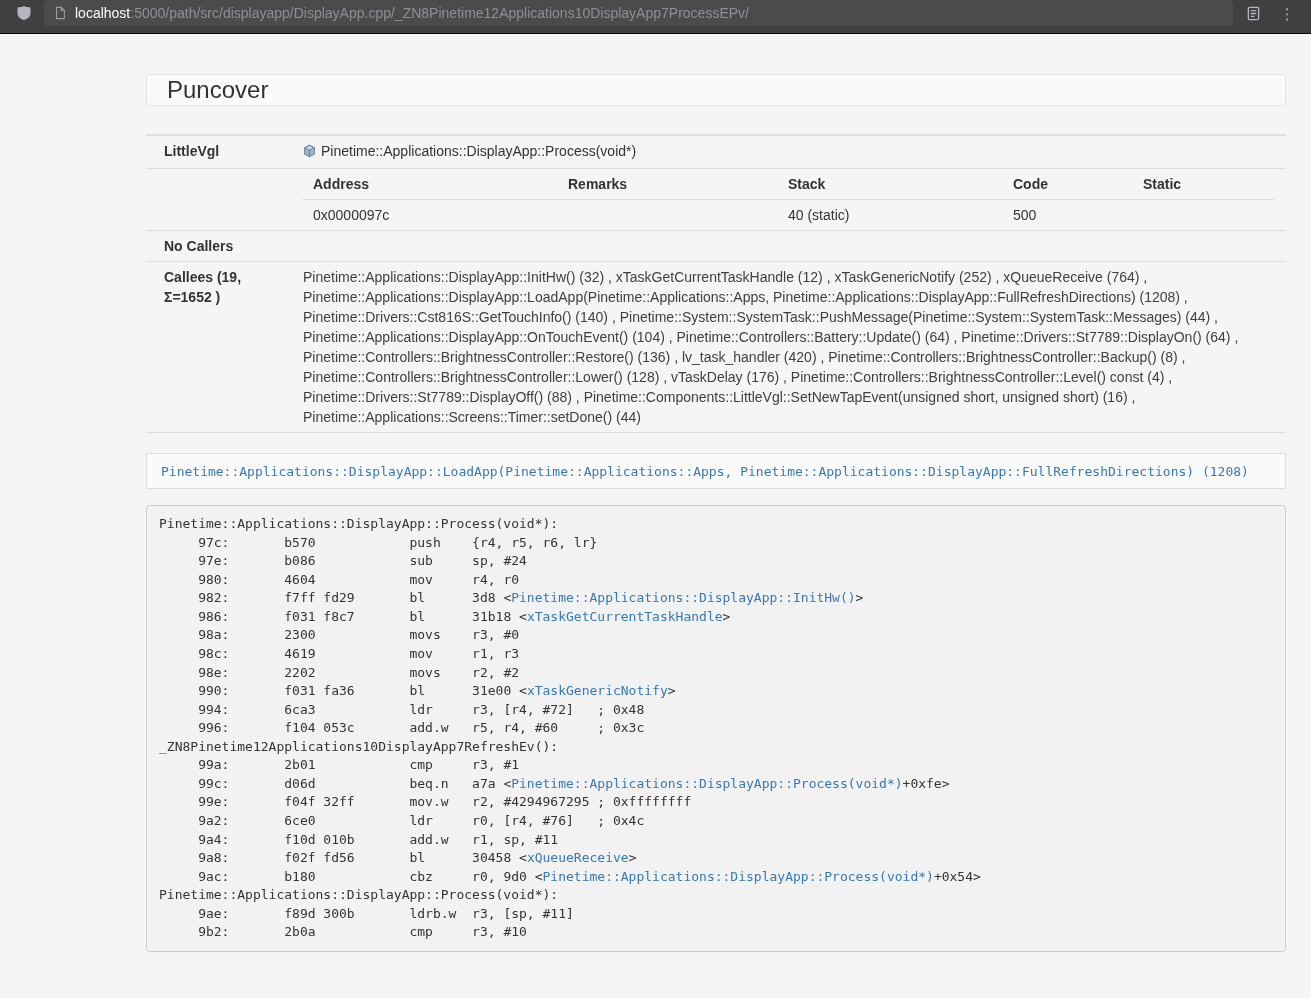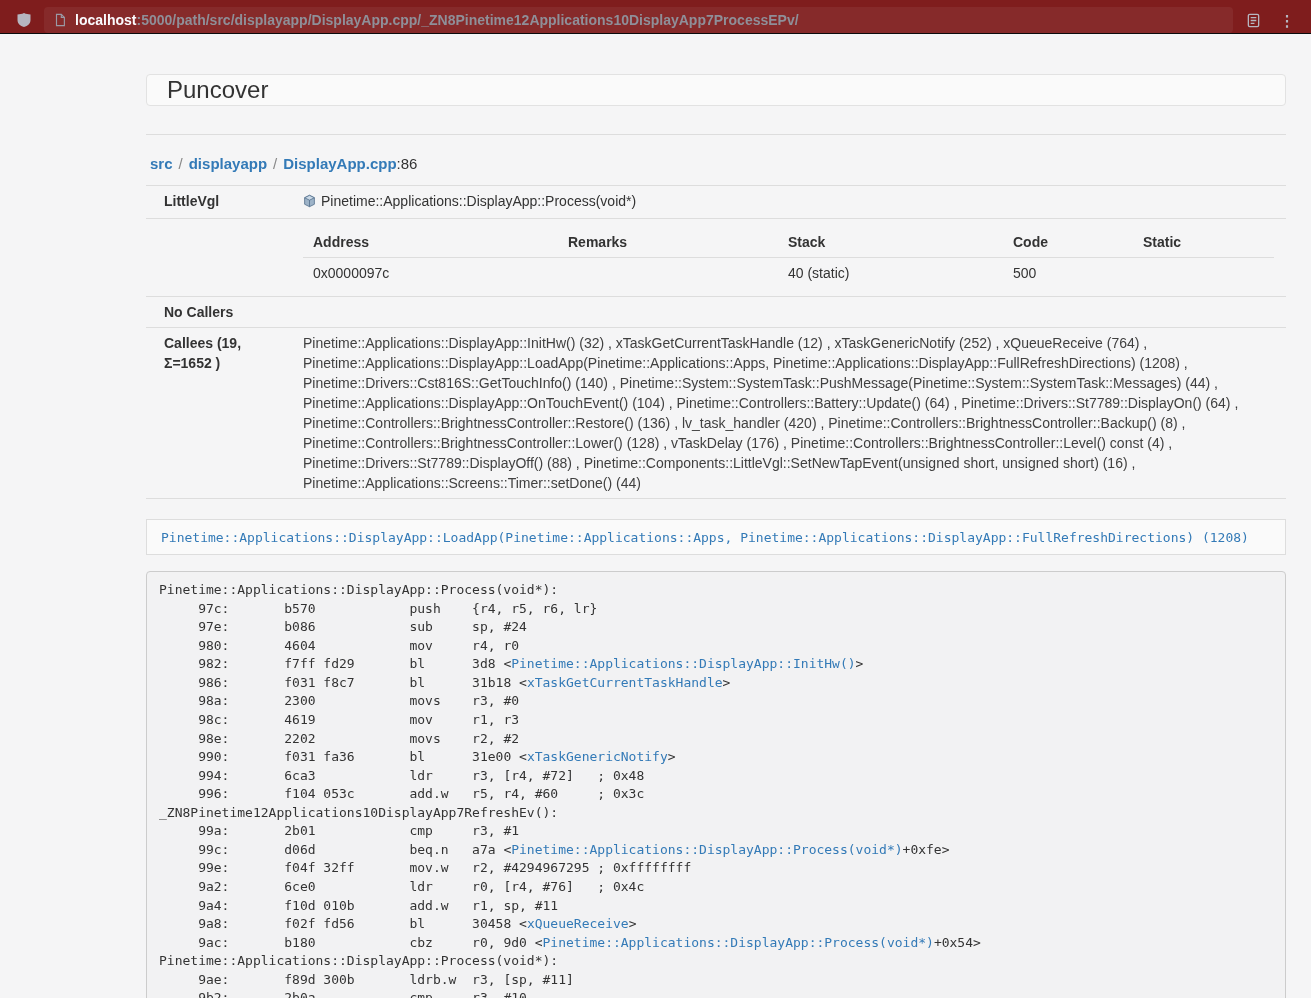--- a/index.html
+++ b/index.html
@@ -8,22 +8,22 @@
     width: 1311px; height: 998px; overflow: hidden;
     background: #f5f5f6;
     font-family: "Liberation Sans", sans-serif;
     font-size: 14px; color: #333;
   }
   a { text-decoration: none; }
   [data-interactable="true"] { cursor: pointer; }
 
   
   .toolbar {
-    height: 34px; background: #7f1d1d; border-bottom: 1px solid #0b0b0d;
-    display: flex; align-items: flex-end; padding: 0 10px; gap: 6px; font-weight: bold;
+    height: 34px; background: #404040; border-bottom: 1px solid #0b0b0d;
+    display: flex; align-items: flex-start; padding: 0 10px; gap: 6px;
   }
   .tb-btn {
     width: 28px; height: 26px; flex: 0 0 auto; border-radius: 4px;
     display: flex; align-items: center; justify-content: center;
   }
   .urlbar {
     flex: 1 1 auto; height: 26px; border-radius: 4px;
     background: rgba(255,255,255,0.06);
     display: flex; align-items: center; padding: 0 9px; gap: 8px;
     min-width: 0;
@@ -51,21 +51,21 @@
   .breadcrumb .sep { color: #888; margin: 0 6px; font-weight: normal; }
   .breadcrumb .suffix { color: #333; }
 
   table.fn { width: 100%; border-collapse: collapse; border-top: 1px solid #ddd; line-height: 20px; }
   table.fn > tbody > tr { border-bottom: 1px solid #ddd; }
   table.fn > tbody > tr > th.rowlabel {
     width: 145px; text-align: left; vertical-align: top;
     padding: 5px 6px 5px 18px; font-weight: bold; color: #333;
   }
   table.fn > tbody > tr > td.rowval { padding: 5px 12px; vertical-align: top; }
-  table.fn > tbody > tr > td.nested-wrap { padding: 8px 12px; vertical-align: top; }
+  table.fn > tbody > tr > td.nested-wrap { padding: 0 12px; vertical-align: top; }
 
   .fn-icon { display: inline-block; vertical-align: -2px; margin-right: 5px; }
 
   table.nested { width: 100%; border-collapse: collapse; }
   table.nested th, table.nested td { text-align: left; padding: 5px 10px; line-height: 20px; }
   table.nested thead th { font-weight: bold; border-bottom: 1px solid #ddd; }
 
   .callees a { color: #404040; }
   .callees { line-height: 20px; }
 
@@ -118,23 +118,20 @@
 
 <div class="page" data-interactable="false">
   <div class="container" data-interactable="false">
 
     <div class="panel" data-interactable="false">
       <h1 data-interactable="false">Puncover</h1>
     </div>
 
     <hr class="rule" data-interactable="false">
 
-    <div class="breadcrumb" data-interactable="false">
-      <a data-interactable="true">src</a><span class="sep" data-interactable="false">/</span><a data-interactable="true">displayapp</a><span class="sep" data-interactable="false">/</span><a data-interactable="true">DisplayApp.cpp</a><span class="suffix" data-interactable="false">:86</span>
-    </div>
 
     <table class="fn" data-interactable="false">
       <tbody>
         <tr data-interactable="false">
           <th class="rowlabel" data-interactable="false">LittleVgl</th>
           <td class="rowval" data-interactable="false">
             <span class="fn-icon" data-interactable="false">
               <svg width="13" height="14" viewBox="0 0 16 16">
                 <path d="M8 1l6 3v8l-6 3-6-3V4z" fill="#9db3c8" stroke="#54708c" stroke-width="1"></path>
                 <path d="M8 1l6 3-6 3-6-3z" fill="#c9d8e6" stroke="#54708c" stroke-width="1"></path>

